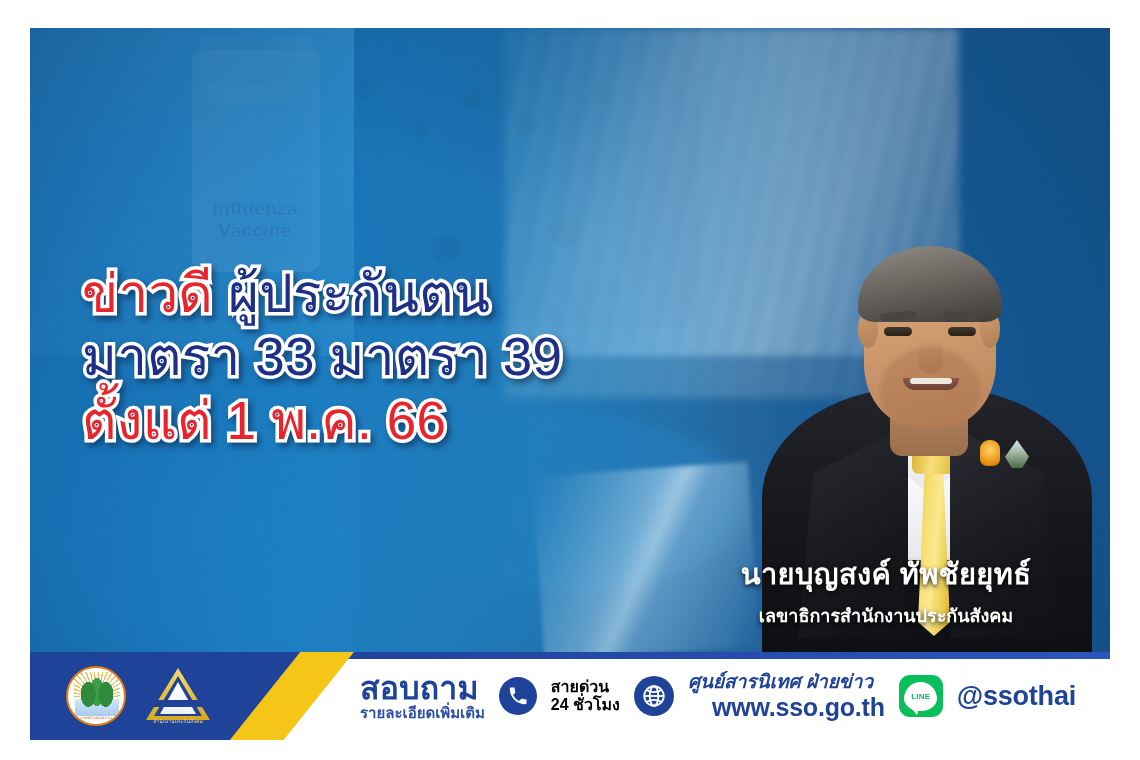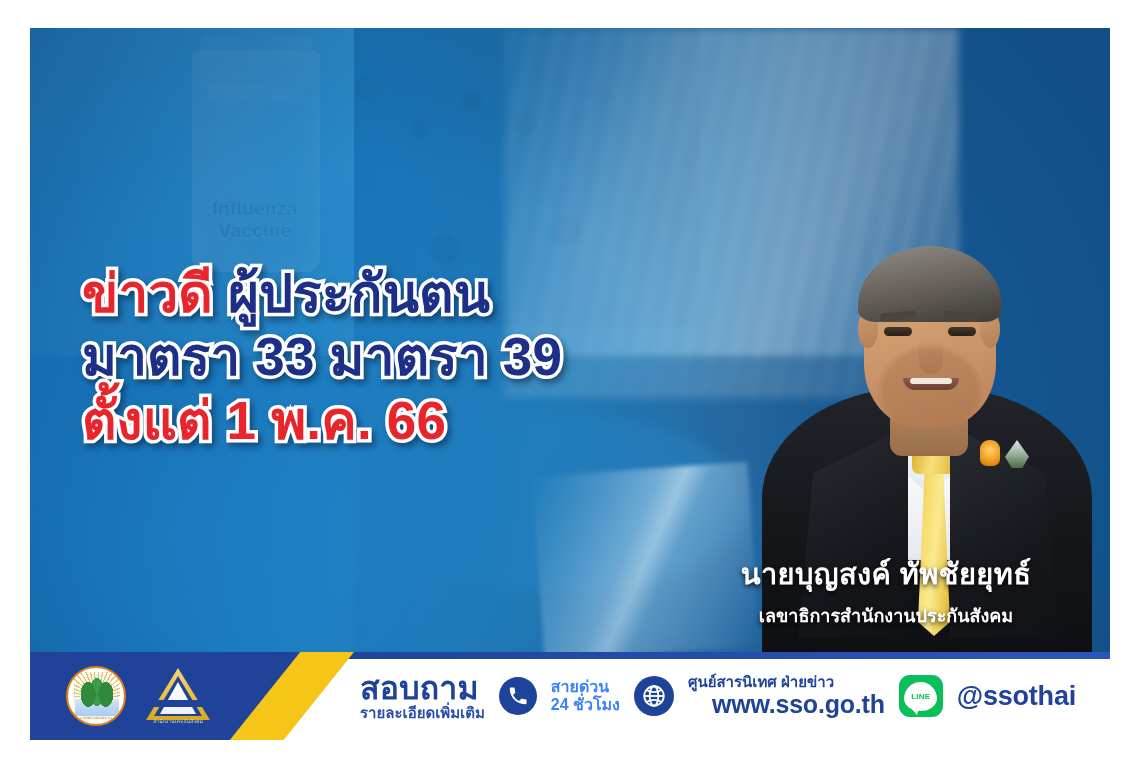--- a/index.html
+++ b/index.html
@@ -234,21 +234,21 @@
     position:absolute; left:148px; bottom:294px; width:42px; height:6px;
     border-radius:3px; background:#efe6dd;
   }
 
   
   #headline {
     position:absolute; left:52px; top:236px; width:620px;
     font-family:"Liberation Sans","DejaVu Sans",sans-serif;
   }
   .hl {
-    font-weight:700;
+    font-weight:400;
     font-size:53px;
     line-height:1.14;
     letter-spacing:.2px;
     white-space:nowrap;
     -webkit-text-stroke:7px #ffffff;
     paint-order:stroke fill;
     filter:drop-shadow(3px 4px 3px rgba(8,35,70,.55));
     margin-bottom:3px;
   }
   .hl-red  { color:#e8252c; }
@@ -349,38 +349,38 @@
   .f-ask-main { font-size:32px; font-weight:700; letter-spacing:.2px; }
   .f-ask-sub  { font-size:15px; font-weight:700; margin-top:1px; color:#2b4da8; }
 
   .icon-circle {
     width:38px; height:38px; border-radius:50%;
     background:#20439a; display:flex; align-items:center; justify-content:center;
     flex:0 0 auto;
   }
   .icon-circle svg { width:22px; height:22px; fill:#ffffff; }
 
-  .f-hot { line-height:1.1; color:#3b82f6; }
+  .f-hot { line-height:1.1; color:#000000; }
   .f-hot-1 { font-size:16px; font-weight:700; }
   .f-hot-2 { font-size:16px; font-weight:700; }
 
   .f-num {
     font-size:45px; font-weight:700; color:#20439a; letter-spacing:-.5px;
     line-height:1;
   }
 
   .globe-circle {
     width:40px; height:40px; border-radius:50%;
     background:#20439a; display:flex; align-items:center; justify-content:center;
     flex:0 0 auto;
   }
   .globe-circle svg { width:26px; height:26px; stroke:#ffffff; fill:none; stroke-width:1.7; }
 
   .f-web { line-height:1.12; color:#20439a; }
-  .f-web-1 { font-size:15px; font-weight:700; }
+  .f-web-1 { font-size:19px; font-weight:700;font-style:italic; }
   .f-web-2 { font-size:25px; font-weight:700; letter-spacing:-.2px;margin-left:24px; }
 
   .line-badge {
     width:44px; height:42px; border-radius:11px;
     background:#08bf5b; display:flex; align-items:center; justify-content:center;
     flex:0 0 auto;
   }
   .line-bubble {
     width:33px; height:29px; border-radius:50% 50% 50% 50%/58% 58% 42% 42%;
     background:#ffffff; display:flex; align-items:center; justify-content:center;

